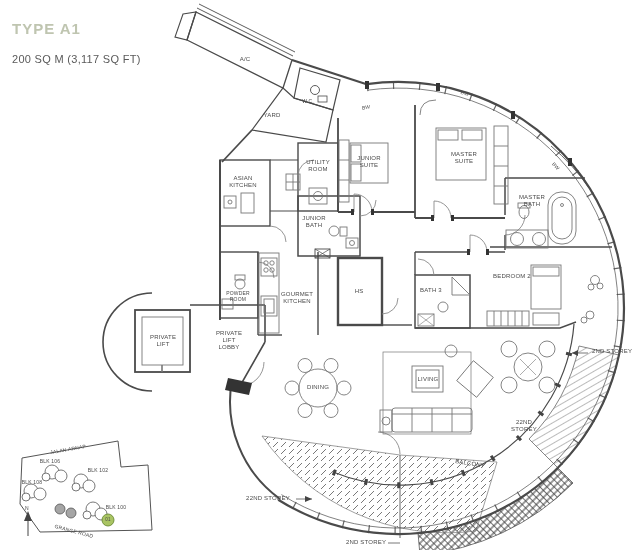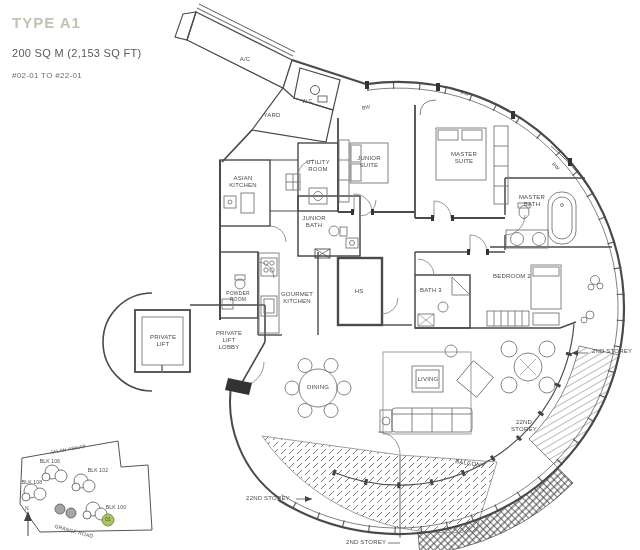--- a/index.html
+++ b/index.html
@@ -1,39 +1,38 @@
 <!DOCTYPE html>
 <html><head>
 <meta charset="utf-8">
 <style>
   html,body{margin:0;padding:0;}
   body{
     width:640px;height:550px;position:relative;background:#ffffff;
     font-family:"Liberation Sans", sans-serif;overflow:hidden;
   }
   svg{position:absolute;left:0;top:0;}
-  .hdr{position:absolute;left:12px;top:14px;width:220px;}
+  .hdr{position:absolute;left:12px;top:20px;width:220px;}
   .hdr-title{font-size:15px;font-weight:bold;letter-spacing:1px;color:#bfc5b0;}
   .hdr-area{font-size:11px;color:#5a5a5a;margin-top:16px;letter-spacing:.3px;}
   .hdr-addr{font-size:8px;color:#6a6a6a;margin-top:11px;line-height:1.45;letter-spacing:.3px;}
   .lbl{
     position:absolute;color:#4a4a4a;font-size:6px;line-height:1.2;
     text-align:center;transform:translate(-50%,-50%);letter-spacing:.2px;
   }
   .lbl.sm{font-size:5px;}
   .lbl.xs{font-size:4.5px;}
 </style>
 </head>
 <body>
 
 <div class="hdr">
   <div class="hdr-title">TYPE A1</div>
-  <div class="hdr-area">200 SQ M (2,153 SQ FT)</div>
+  <div class="hdr-area">200 SQ M (3,117 SQ FT)</div>
   <div class="hdr-addr">
-    <div>#02-01 TO #22-01</div>
   </div>
 </div>
 
 <svg width="640" height="550" viewBox="0 0 640 550">
   <defs>
     <pattern id="hA" width="6" height="6" patternUnits="userSpaceOnUse" patternTransform="rotate(60)">
       <line x1="0" y1="0" x2="0" y2="6" stroke="#555" stroke-width="0.8"></line>
     </pattern>
     <pattern id="hB" width="5" height="5" patternUnits="userSpaceOnUse" patternTransform="rotate(45)">
       <line x1="1" y1="0" x2="1" y2="5" stroke="#3a3a3a" stroke-width="1"></line>

